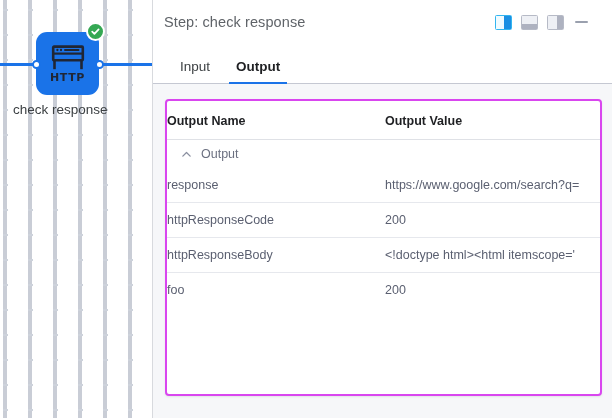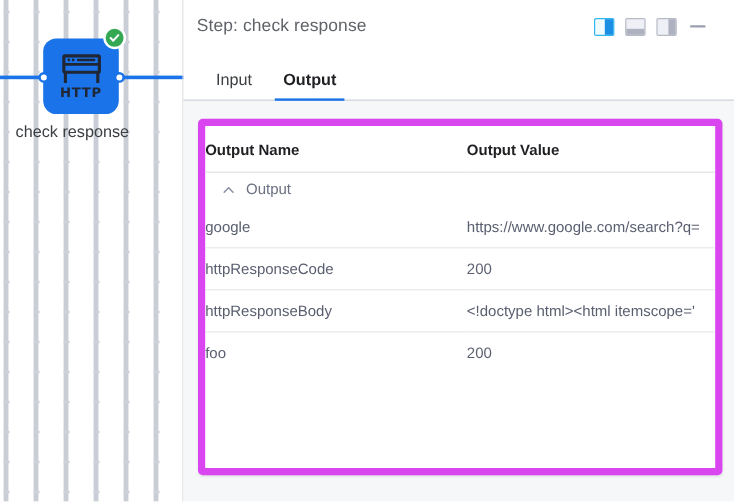--- a/index.html
+++ b/index.html
@@ -194,21 +194,21 @@
 
   .panel-body {
     flex: 1 1 auto;
     background: #f6f7f9;
     padding: 15px 10px 0 12px;
     overflow: hidden;
   }
 
   .card {
     background: #ffffff;
-    border: 6px solid #d946ef;
+    border: 2px solid #d946ef;
     border-radius: 4px;
     box-shadow: 0 1px 2px rgba(60,64,67,0.10);
     height: 297px;
     overflow: hidden;
     position: relative;
   }
 
   table.out-table {
     width: 100%;
     border-collapse: collapse;
@@ -434,21 +434,21 @@
                     <svg width="11" height="11" viewBox="0 0 12 12" fill="none">
                       <path d="M2 7.8 L6 3.8 L10 7.8" stroke="#8a8fa0" stroke-width="1.4" stroke-linecap="round" stroke-linejoin="round"></path>
                     </svg>
                   </span>
                   <span class="group-label">Output</span>
                 </span>
               </td>
             </tr>
 
             <tr>
-              <td class="c-name">google</td>
+              <td class="c-name">response</td>
               <td class="c-value">https://www.google.com/search?q=</td>
             </tr>
             <tr>
               <td class="c-name">httpResponseCode</td>
               <td class="c-value">200</td>
             </tr>
             <tr>
               <td class="c-name">httpResponseBody</td>
               <td class="c-value">&lt;!doctype html&gt;&lt;html itemscope='</td>
             </tr>

